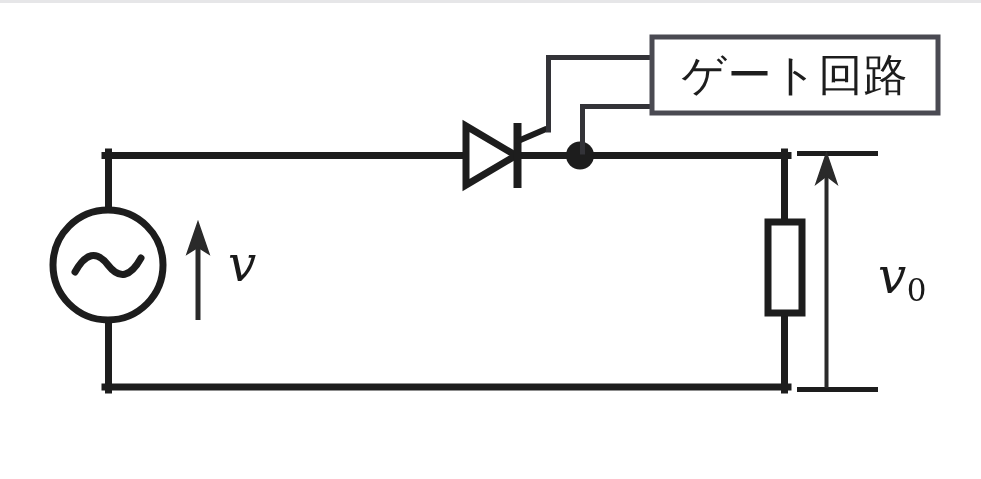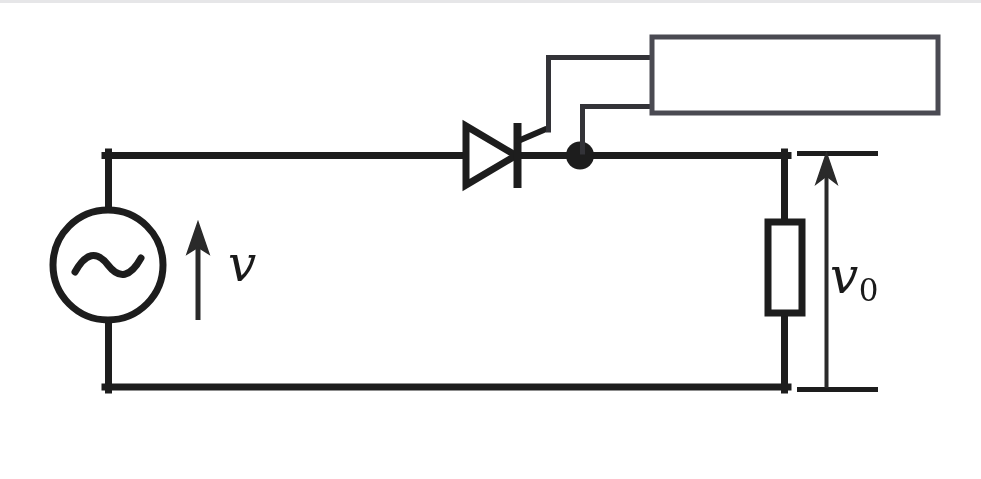--- a/index.html
+++ b/index.html
@@ -51,20 +51,21 @@
   }
   #label-v {
     left: 228px;
     top: 239px;
     font-size: 50px;
   }
   #label-v0 {
     left: 830px;
     top: 251px;
     font-size: 50px;
+    padding-left: 48px;
   }
   #gate-box-text {
     position: absolute;
     left: 652px;
     top: 37px;
     width: 286px;
     height: 76px;
     display: flex;
     align-items: center;
     justify-content: center;
@@ -138,19 +139,20 @@
       <line x1="797" y1="389.5" x2="878" y2="389.5" stroke="#1d1d1d" stroke-width="5" stroke-linecap="butt"></line>
 
       <line x1="826.5" y1="388" x2="826.5" y2="165" stroke="#2a2a2a" stroke-width="4" stroke-linecap="butt"></line>
 
       <path d="M 826.5 153 L 816 184 L 826.5 176 L 837 184 Z" fill="#2a2a2a" stroke="#2a2a2a" stroke-width="1.5"></path>
     </g>
   </svg>
 
   <div class="label-overlay">
 
+    <div id="gate-box-text">ゲート回路</div>
 
     <div class="math-label" id="label-v"><span>v</span></div>
 
     <div class="math-label" id="label-v0"><span>v</span><span class="sub">0</span></div>
 
   </div>
 </div>
 
 </body></html>

